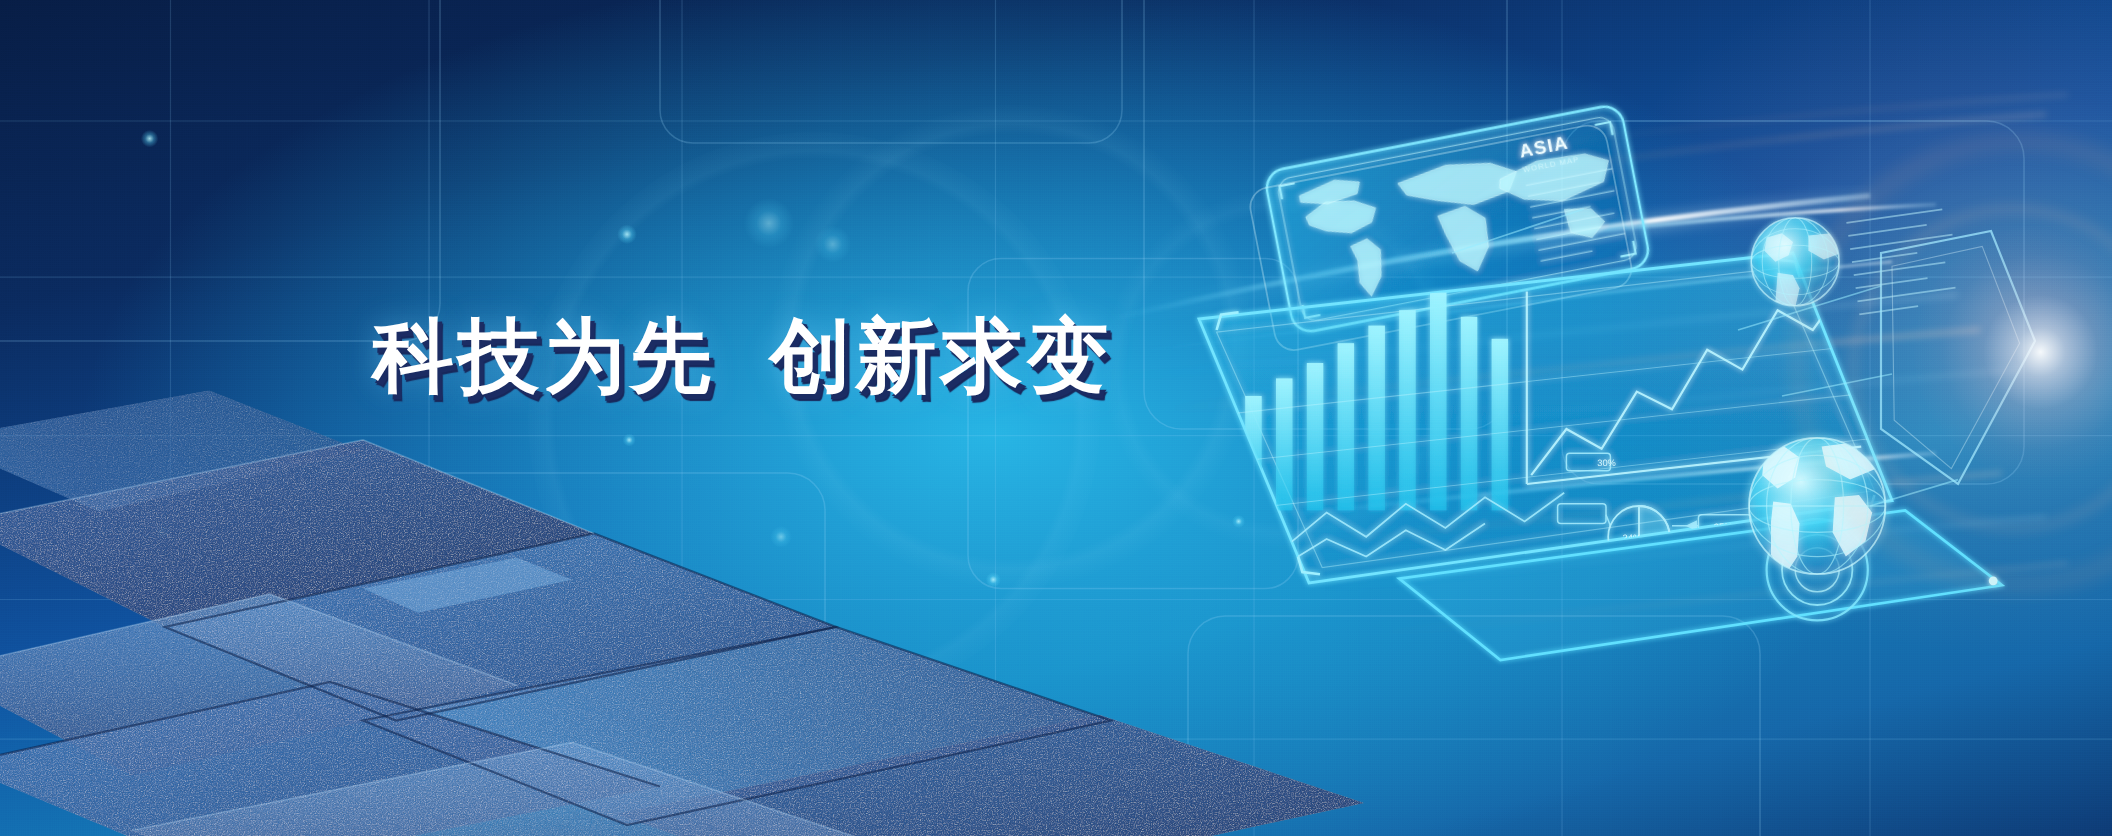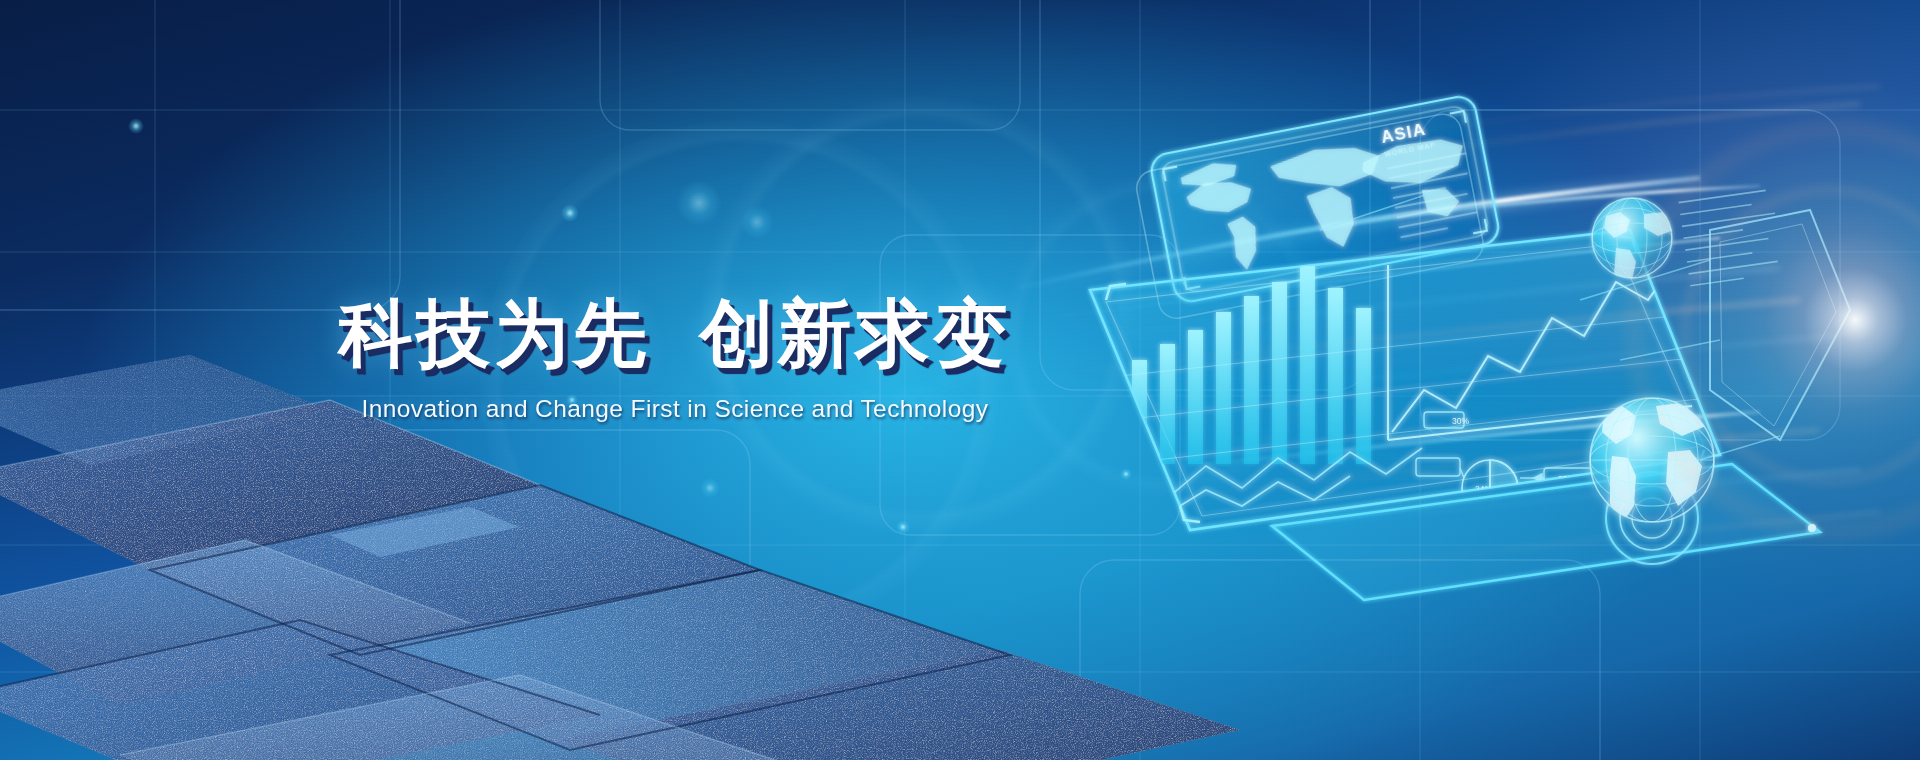--- a/index.html
+++ b/index.html
@@ -59,21 +59,21 @@
   }
   .flare-ring2{
     position:absolute; left:1680px; top:185px; width:300px; height:300px;
     border-radius:50%;
     border:10px solid rgba(255,200,175,0.10);
     filter:blur(5px); pointer-events:none;
   }
 
   
   #textblock{
-    position:absolute; left:0; top:295px; width:1350px;
+    position:absolute; left:0; top:285px; width:1350px;
     text-align:center; pointer-events:none;
   }
   #title{
     font-size:74px; font-weight:700; color:#ffffff;
     letter-spacing:4px; line-height:1.05;
     text-shadow:
       4px 5px 0 #1b2c63,
       5px 6px 1px #18275a,
       0 0 26px rgba(120,210,255,0.45);
     white-space:pre;
@@ -453,16 +453,15 @@
   </svg>
 
   <div class="flare-ring"></div>
   <div class="flare-ring2"></div>
   <div class="flare-core"></div>
 
   <div class="grain"></div>
 
   <div id="textblock">
     <div id="title">科技为先  创新求变</div>
-    <div id="subtitle">Innovation and Change First in Science and Technology</div>
   </div>
 
 </div>
 
 </body></html>

